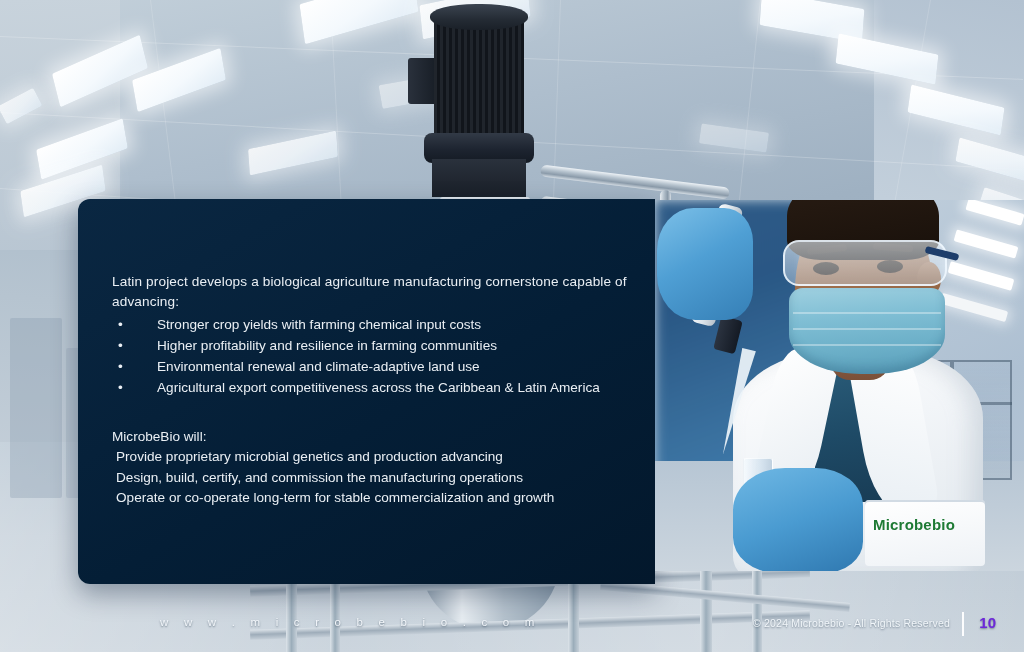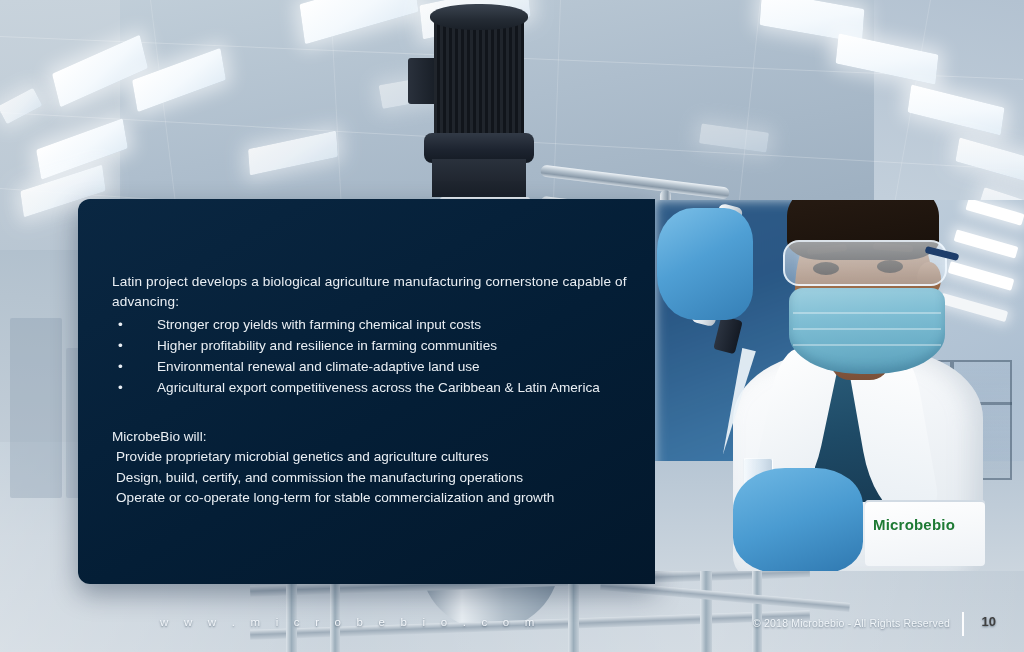--- a/index.html
+++ b/index.html
@@ -291,21 +291,21 @@
     position:absolute; right:74px; top:617px;
     font-size:10.5px; color:#f0f5f9; letter-spacing:0.2px;
     text-shadow:0 1px 2px rgba(30,50,70,0.5);
   }
   .divider-v {
     position:absolute; right:60px; top:612px; width:2px; height:24px;
     background:#ffffff; opacity:0.95;
   }
   .pagenum {
     position:absolute; right:28px; top:614px;
-    font-size:13px; font-weight:700; color:#404040;
+    font-size:15px; font-weight:700; color:#6d28d9;
     text-shadow:0 1px 2px rgba(30,50,70,0.5);
   }
   .edge-strip {
     position:absolute; right:0; top:0; width:4px; height:652px;
     background:linear-gradient(180deg,#c8b27a 0%, #d8c48e 50%, #c0a96f 100%);
     opacity:0.0;
   }
 </style>
 </head>
 <body>
@@ -407,21 +407,21 @@
       </li>
       <li>
         <span class="dot">•</span>
         <span>Agricultural export competitiveness across the Caribbean &amp; Latin America</span>
       </li>
     </ul>
 
     <div class="section2">
       <div class="lead">MicrobeBio will:</div>
       <ul class="plain">
-        <li>Provide proprietary microbial genetics and agriculture cultures</li>
+        <li>Provide proprietary microbial genetics and production advancing</li>
         <li>Design, build, certify, and commission the manufacturing operations</li>
         <li>Operate or co-operate long-term for stable commercialization and growth</li>
       </ul>
     </div>
   </div>
 
   <div class="photo">
     <div class="ph-bg"></div>
     <div class="ph-bg-left"></div>
     <div class="ph-floor"></div>
@@ -464,18 +464,18 @@
     <div class="pipette-body"></div>
     <div class="glove-top"></div>
     <div class="vial"></div>
     <div class="glove-bottom"></div>
 
     <div class="coat-pocket"></div>
     <div class="coat-logo">Microbebio</div>
   </div>
 
   <div class="site-url">w w w . m i c r o b e b i o . c o m</div>
-  <div class="copy">© 2018 Microbebio - All Rights Reserved</div>
+  <div class="copy">© 2024 Microbebio - All Rights Reserved</div>
   <div class="divider-v"></div>
   <div class="pagenum">10</div>
   <div class="edge-strip"></div>
 
 </div>
 
 </body></html>

